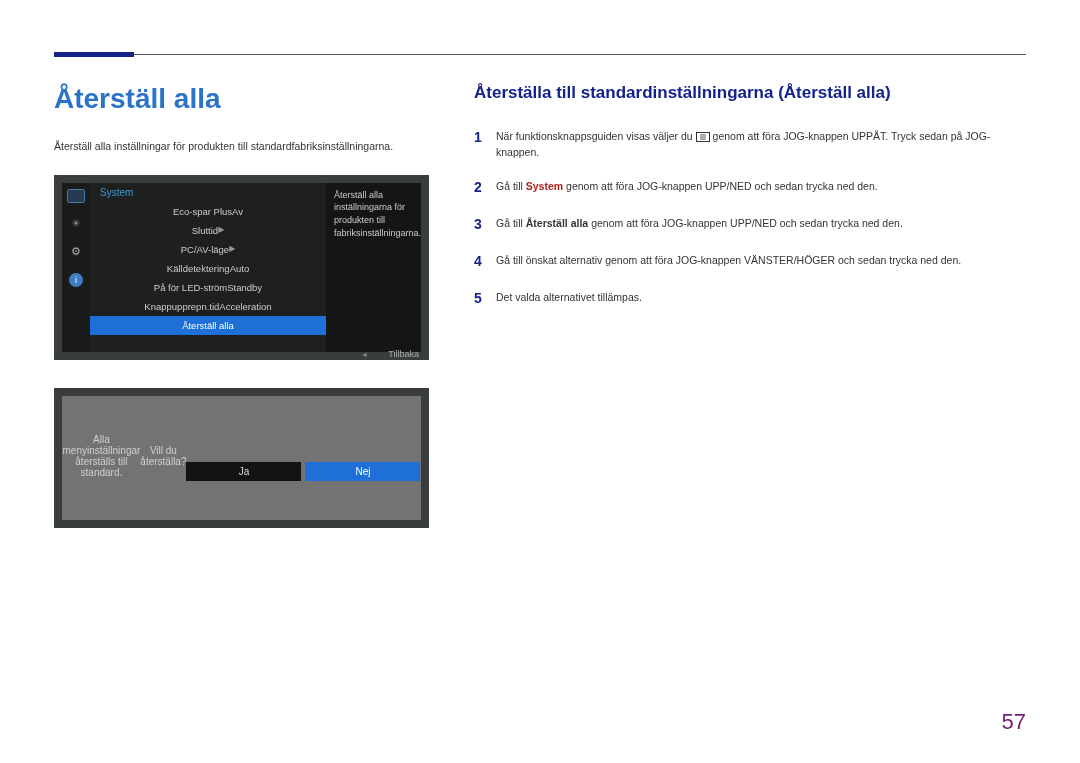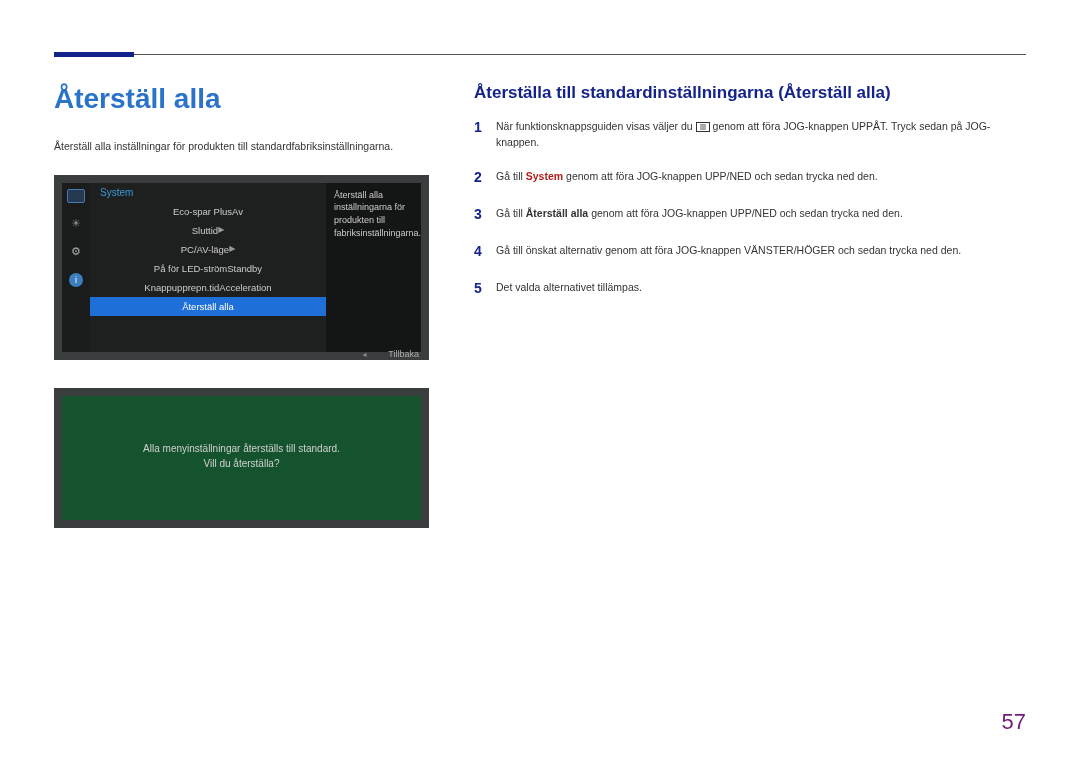--- a/index.html
+++ b/index.html
@@ -45,21 +45,21 @@
   .intro {
     font-size: 10.5px;
     color: #333;
     line-height: 1.5;
     margin-bottom: 20px;
   }
   .h2 {
     color: #14238b;
     font-size: 17px;
     font-weight: bold;
-    margin-bottom: 14px;
+    margin-bottom: 24px;
   }
   .step {
     display: flex;
     font-size: 10.5px;
     color: #333;
     line-height: 1.5;
     margin-bottom: 16px;
   }
   .step-num {
     width: 22px;
@@ -169,23 +169,23 @@
     width: 375px;
     height: 140px;
     background: #3a3d3d;
     position: relative;
     font-size: 10px;
     color: #d0d0d0;
   }
   .dialog-inner {
     position: absolute;
     top: 8px; right: 8px; bottom: 8px; left: 8px;
-    background: #14532d;
-    display: flex;
-    flex-direction: column;
+    background: #737373;
+    display: flex;
+    flex-direction: row;
     align-items: center;
     justify-content: center;
     padding: 14px;
   }
   .dialog-text {
     text-align: center;
     margin-bottom: 4px;
   }
   .dialog-buttons {
     display: flex;
@@ -250,20 +250,24 @@
               </div>
               <div class="osd-row">
                 <span>Sluttid</span>
                 <span class="osd-arrow">▶</span>
               </div>
               <div class="osd-row">
                 <span>PC/AV-läge</span>
                 <span class="osd-arrow">▶</span>
               </div>
               <div class="osd-row">
+                <span>Källdetektering</span>
+                <span>Auto</span>
+              </div>
+              <div class="osd-row">
                 <span>På för LED-ström</span>
                 <span>Standby</span>
               </div>
               <div class="osd-row">
                 <span>Knappupprepn.tid</span>
                 <span>Acceleration</span>
               </div>
               <div class="osd-row selected">
                 <span>Återställ alla</span>
                 <span></span>
@@ -275,20 +279,24 @@
         <div class="osd-footer">
           <span class="tri">◄</span>
           <span>Tillbaka</span>
         </div>
       </div>
 
       <div class="dialog">
         <div class="dialog-inner">
           <div class="dialog-text">Alla menyinställningar återställs till standard.</div>
           <div class="dialog-text">Vill du återställa?</div>
+          <div class="dialog-buttons">
+            <div class="dialog-btn">Ja</div>
+            <div class="dialog-btn active">Nej</div>
+          </div>
         </div>
       </div>
 
     </div>
 
     <div class="right-col">
       <div class="h2">Återställa till standardinställningarna (Återställ alla)</div>
 
       <div class="step">
         <div class="step-num">1</div>

